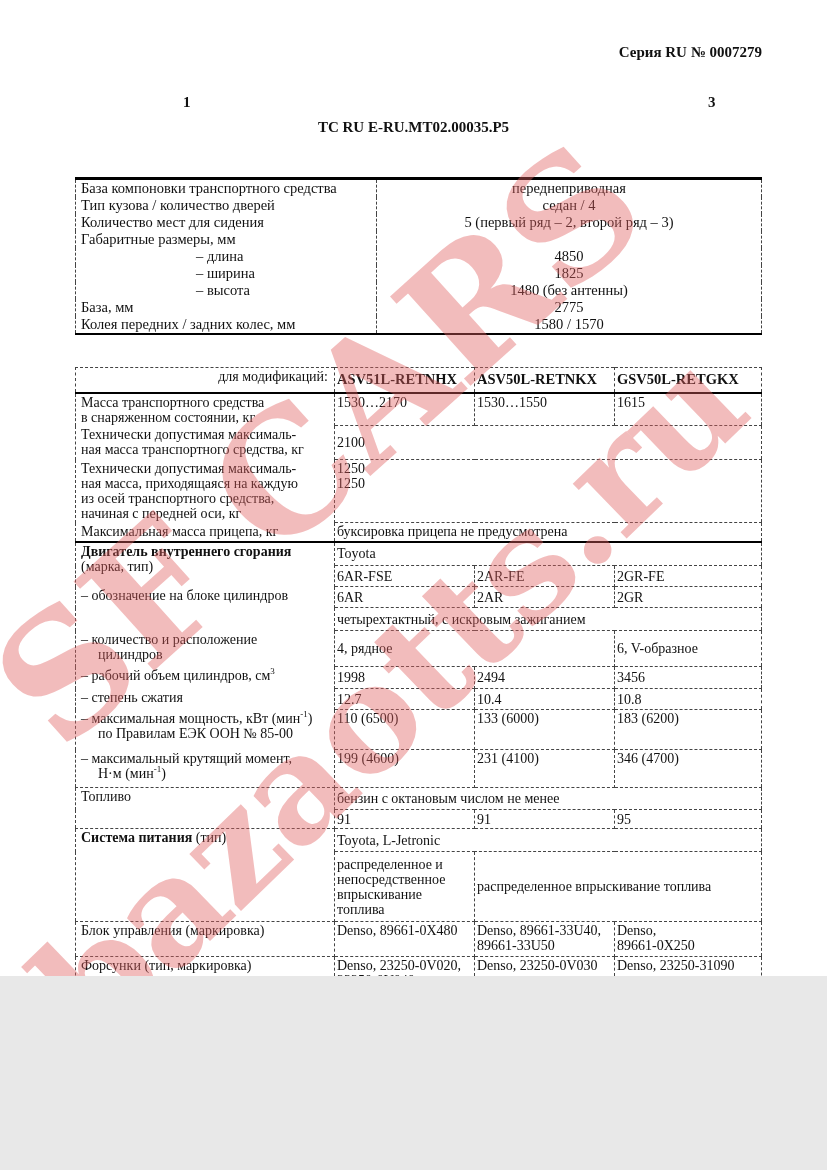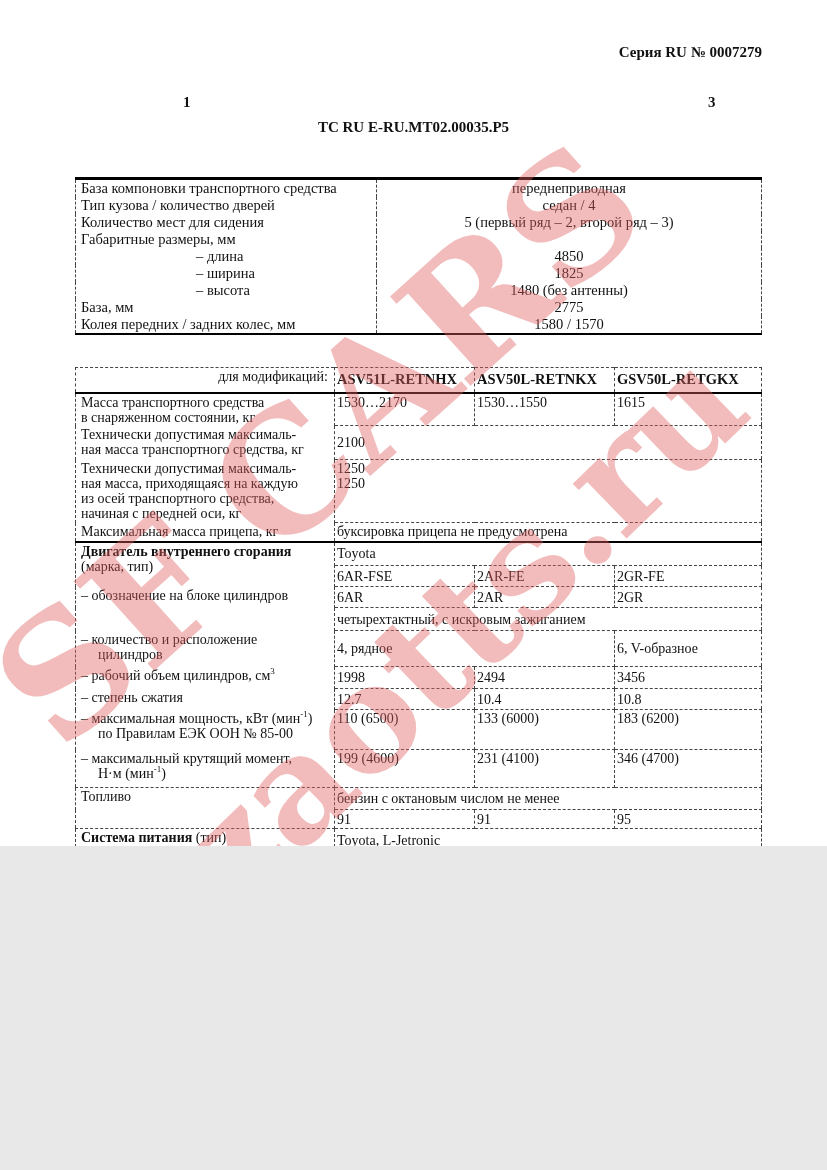--- a/index.html
+++ b/index.html
@@ -1,17 +1,17 @@
 <!DOCTYPE html>
 <html><head>
 <meta charset="utf-8">
 <style>
   html,body{margin:0;padding:0;background:#e8e8e8;}
   .page{
-    position:relative;width:827px;height:846px;background:#ffffff;
+    position:relative;width:827px;height:976px;background:#ffffff;
     font-family:"Liberation Serif","DejaVu Serif",serif;color:#111;
     overflow:hidden;margin:0 auto;
   }
   
   .series{position:absolute;top:44px;right:65px;font-size:15px;font-weight:bold;}
   .pnum{position:absolute;top:94px;font-size:15px;font-weight:bold;}
   .pnum-l{left:183px;}
   .pnum-r{left:708px;}
   .approval{position:absolute;top:119px;left:0;right:0;text-align:center;
     font-size:15px;font-weight:bold;}

